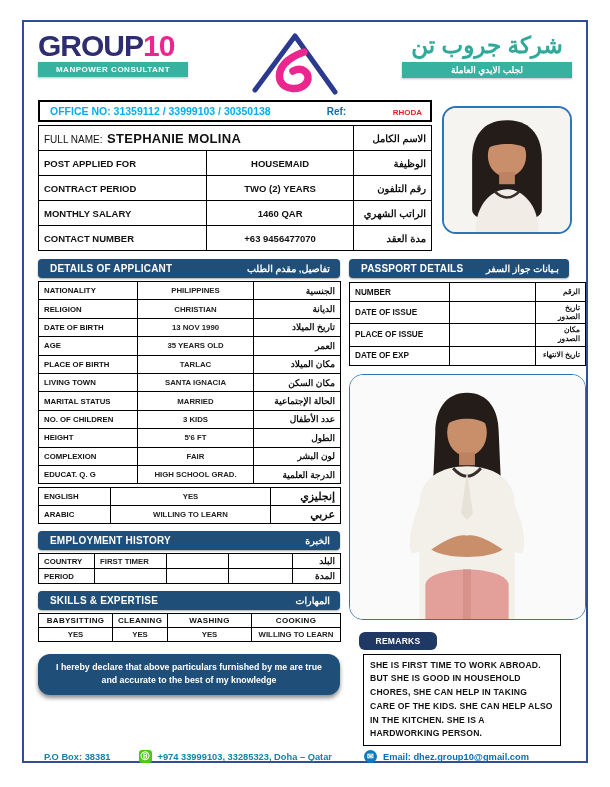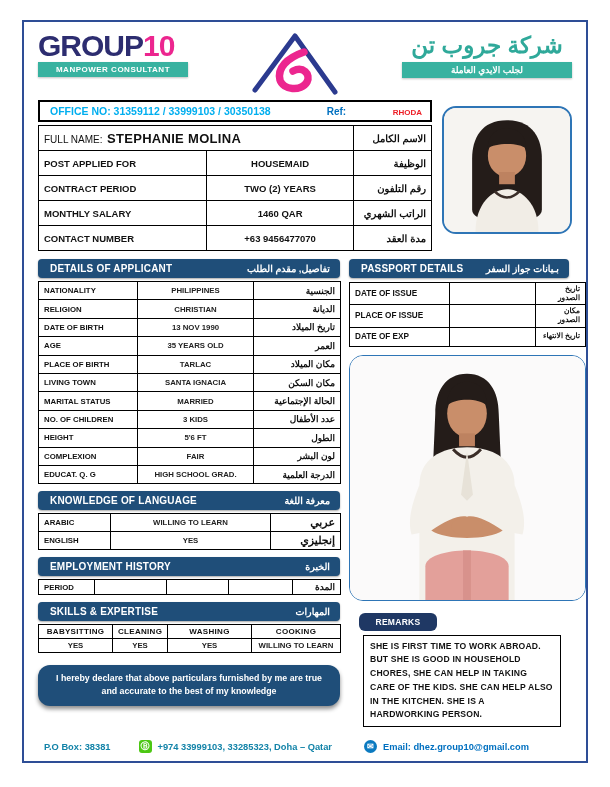--- a/index.html
+++ b/index.html
@@ -293,57 +293,60 @@
               <td class="d-ar">لون البشر</td>
             </tr>
         <tr>
               <td class="d-lbl">EDUCAT. Q. G</td>
               <td class="d-val">HIGH SCHOOL GRAD.</td>
               <td class="d-ar">الدرجة العلمية</td>
             </tr>
       </tbody>
         </table>
 
-      <div class="secbar" style="margin-top:7px;">
-        <span class="en">KNOWLEDGE OF LANGUAGE</span>
-        <span class="ar">معرفة اللغة</span>
-      </div>
       <table class="t lang-t">
         <colgroup>
             <col style="width:72px">
             <col style="width:160px">
             <col style="width:70px">
           </colgroup>
         <tbody>
             <tr>
+              <td class="d-lbl">ENGLISH</td>
+              <td class="d-val">YES</td>
+              <td class="d-ar" style="font-size:11px;">إنجليزي</td>
+            </tr>
+        <tr>
               <td class="d-lbl">ARABIC</td>
               <td class="d-val">WILLING TO LEARN</td>
               <td class="d-ar" style="font-size:11px;">عربي</td>
-            </tr>
-        <tr>
-              <td class="d-lbl">ENGLISH</td>
-              <td class="d-val">YES</td>
-              <td class="d-ar" style="font-size:11px;">إنجليزي</td>
             </tr>
       </tbody>
         </table>
 
       <div class="secbar" style="margin-top:7px;">
         <span class="en">EMPLOYMENT HISTORY</span>
         <span class="ar">الخبرة</span>
       </div>
       <table class="t emp-t">
         <colgroup>
             <col style="width:56px">
             <col style="width:72px">
             <col style="width:62px">
             <col style="width:64px">
             <col style="width:48px">
           </colgroup>
         <tbody>
+            <tr>
+          <td class="d-lbl">COUNTRY</td>
+          <td class="d-val" style="text-align:left;">FIRST TIMER</td>
+          <td class="d-val"></td>
+          <td class="d-val"></td>
+          <td class="d-ar">البلد</td>
+        </tr>
         <tr>
           <td class="d-lbl">PERIOD</td>
           <td class="d-val"></td>
           <td class="d-val"></td>
           <td class="d-val"></td>
           <td class="d-ar">المدة</td>
         </tr>
       </tbody>
         </table>
 
@@ -383,20 +386,25 @@
         <span class="en">PASSPORT DETAILS</span>
         <span class="ar">بـيانات جواز السفر</span>
       </div>
       <table class="t pass-t">
         <colgroup>
             <col style="width:100px">
             <col style="width:86px">
             <col style="width:50px">
           </colgroup>
         <tbody>
+            <tr>
+              <td class="p-lbl">NUMBER</td>
+              <td class="p-val"></td>
+              <td class="p-ar">الرقم</td>
+            </tr>
         <tr>
               <td class="p-lbl">DATE OF ISSUE</td>
               <td class="p-val"></td>
               <td class="p-ar">تاريخ الصدور</td>
             </tr>
         <tr>
               <td class="p-lbl">PLACE OF ISSUE</td>
               <td class="p-val"></td>
               <td class="p-ar">مكان الصدور</td>
             </tr>

